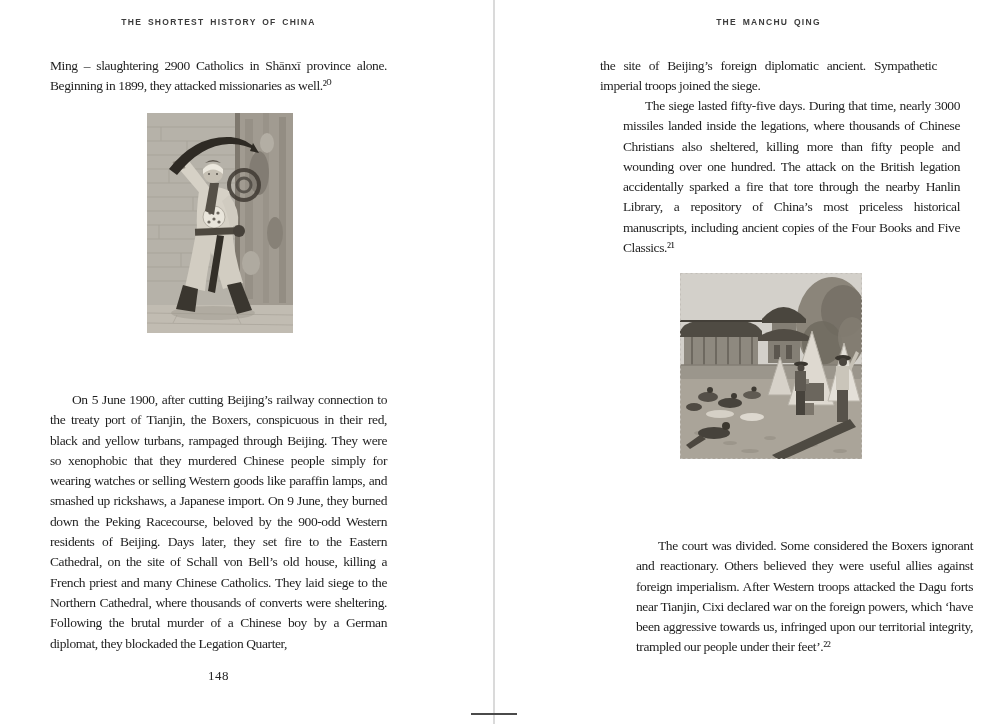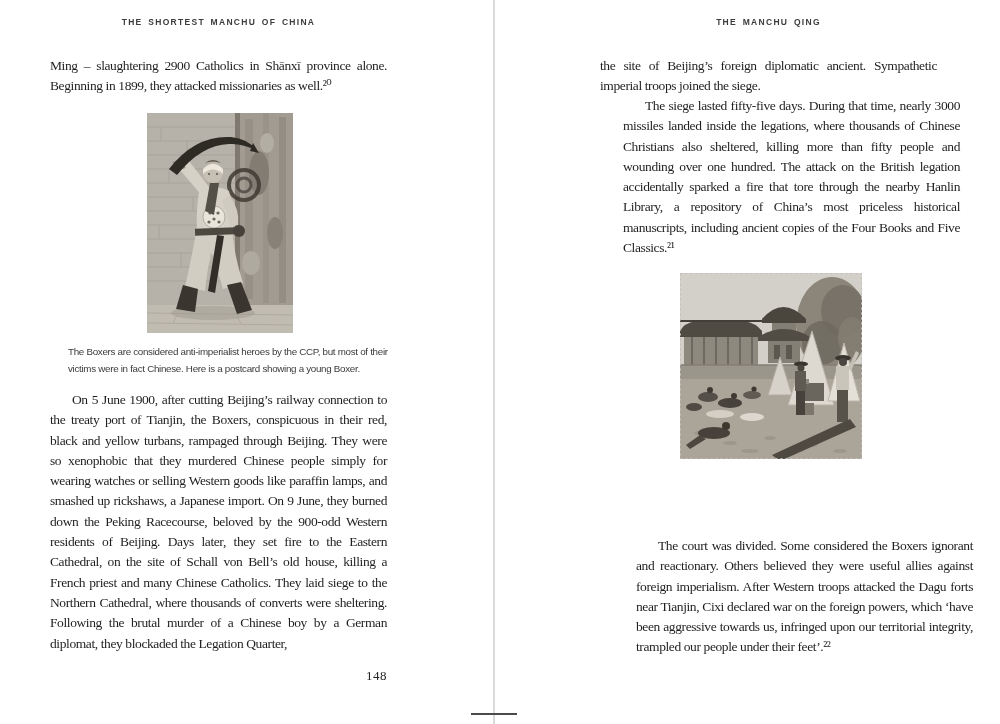--- a/index.html
+++ b/index.html
@@ -42,38 +42,38 @@
 
   figure{ position:absolute; }
   .fig-left{ left:147px; top:113px; width:146px; height:220px; }
   .fig-right{ left:680px; top:273px; width:182px; height:186px; }
   figure svg{ display:block; width:100%; height:100%; }
 
   .page-number{
     position:absolute; text-align:center; font-size:13px;
     letter-spacing:0.5px; color:#242424;
   }
-  .pn-left{ left:50px; top:668px; width:337px;text-align:right; }
+  .pn-left{ left:50px; top:668px; width:337px; }
   .pn-right{ left:600px; top:668px; width:337px; }
 
   .gutter-line{
     position:absolute; left:493px; top:0; width:2px; height:724px;
     background:#dadada;
   }
   .center-mark{
     position:absolute; left:471px; top:713px; width:46px; height:2px;
     background:#4a4a4a;
   }
 </style>
 </head>
 <body>
 
 <div class="spread">
 
-  <div class="running-header hdr-left">THE SHORTEST MANCHU OF CHINA</div>
+  <div class="running-header hdr-left">THE SHORTEST HISTORY OF CHINA</div>
 
   <p class="body-text p-left-1">Ming – slaughtering 2900 Catholics in Shānxī province alone. Beginning in 1899, they attacked missionaries as well.²⁰</p>
 
   <figure class="fig-left">
     <svg viewBox="0 0 146 220" xmlns="http://www.w3.org/2000/svg" preserveAspectRatio="none">
 
       <rect width="146" height="220" fill="#b6b2a9"></rect>
       <g stroke="#a5a197" stroke-width="1" opacity="0.8">
         <line x1="0" y1="14" x2="92" y2="14"></line>
           <line x1="0" y1="28" x2="92" y2="28"></line>
@@ -150,21 +150,20 @@
       <circle cx="66" cy="60" r="10" fill="#c6c0b4"></circle>
       <path d="M56,56 Q66,46 76,56 L76,61 Q66,52 56,61 Z" fill="#ebe7dd"></path>
       <path d="M58,50 Q66,44 74,50 Q66,47 58,50 Z" fill="#5e584f"></path>
       <circle cx="62" cy="61" r="1" fill="#55504a"></circle>
         <circle cx="70" cy="61" r="1" fill="#55504a"></circle>
 
       <path d="M63,70 L58,98 L67,102 L72,70 Z" fill="#555047"></path>
     </svg>
   </figure>
 
-  <p class="caption cap-left">The Boxers are considered anti-imperialist heroes by the CCP, but most of their victims were in fact Chinese. Here is a postcard showing a young Boxer.</p>
 
   <p class="body-text indent p-left-2">On 5 June 1900, after cutting Beijing’s railway connection to the treaty port of Tianjin, the Boxers, conspicuous in their red, black and yellow turbans, rampaged through Beijing. They were so xenophobic that they murdered Chinese people simply for wearing watches or selling Western goods like paraffin lamps, and smashed up rickshaws, a Japanese import. On 9 June, they burned down the Peking Racecourse, beloved by the 900-odd Western residents of Beijing. Days later, they set fire to the Eastern Cathedral, on the site of Schall von Bell’s old house, killing a French priest and many Chinese Catholics. They laid siege to the Northern Cathedral, where thousands of converts were sheltering. Following the brutal murder of a Chinese boy by a German diplomat, they blockaded the Legation Quarter,</p>
 
   <div class="page-number pn-left">148</div>
 
   <div class="running-header hdr-right">THE MANCHU QING</div>
 
   <p class="body-text p-right-1">the site of Beijing’s foreign diplomatic ancient. Sympathetic imperial troops joined the siege.</p>
 
   <p class="body-text indent p-right-2">The siege lasted fifty-five days. During that time, nearly 3000 missiles landed inside the legations, where thousands of Chinese Christians also sheltered, killing more than fifty people and wounding over one hundred. The attack on the British legation accidentally sparked a fire that tore through the nearby Hanlin Library, a repository of China’s most priceless historical manuscripts, including ancient copies of the Four Books and Five Classics.²¹</p>

